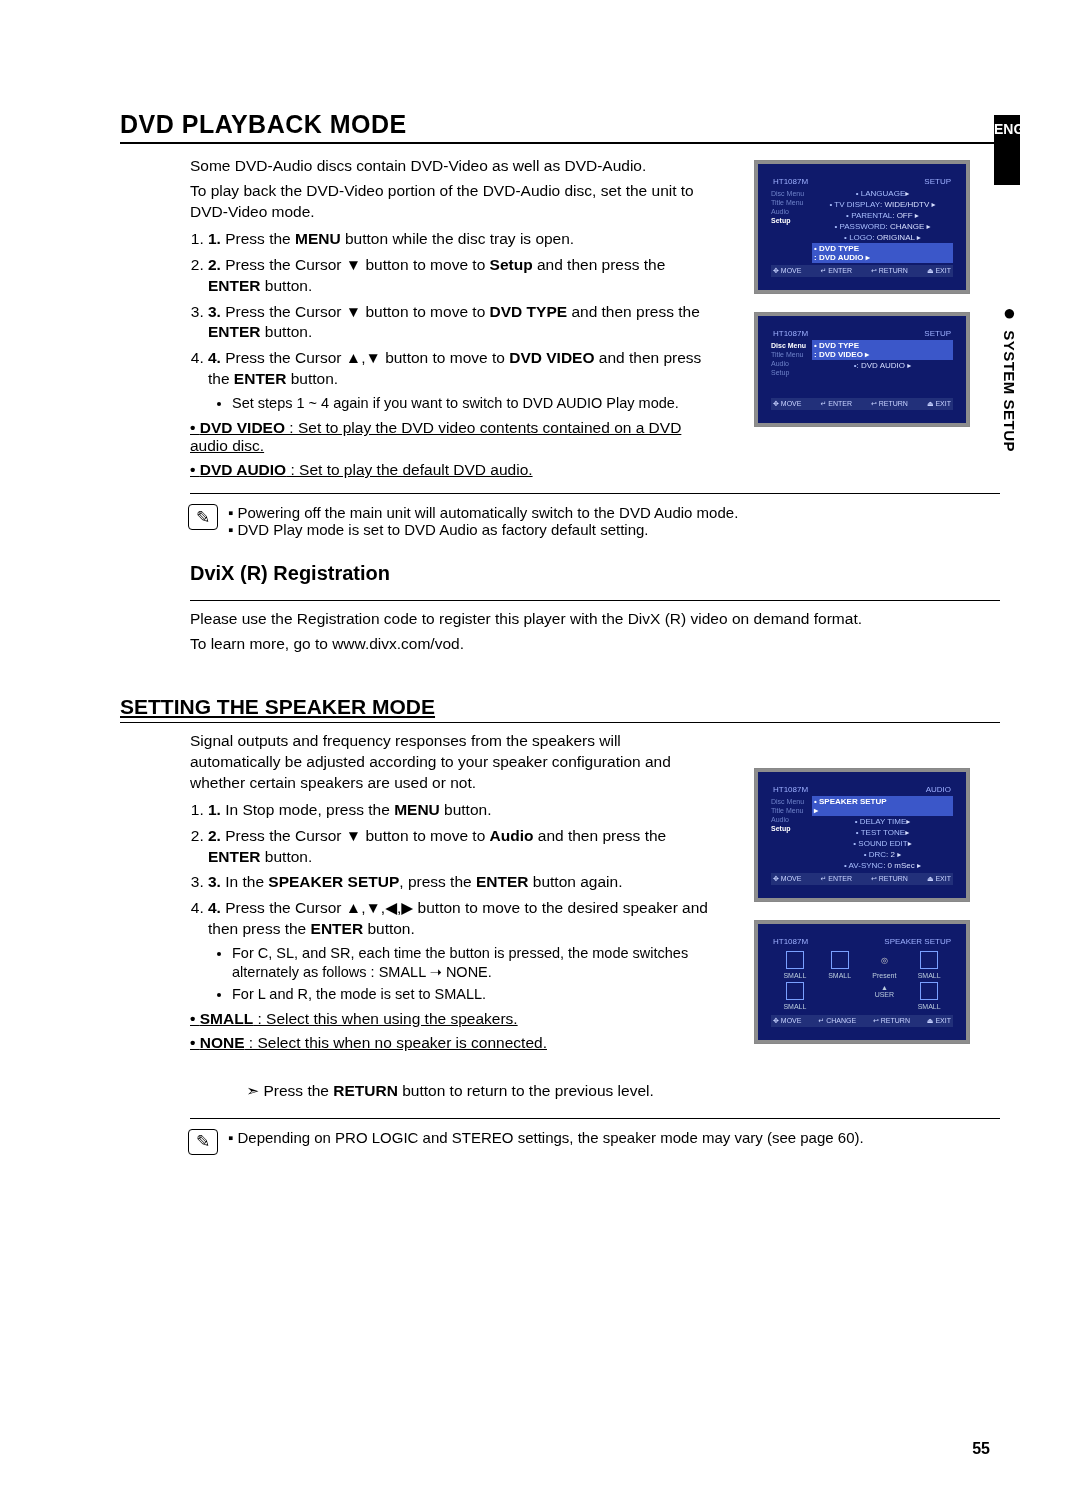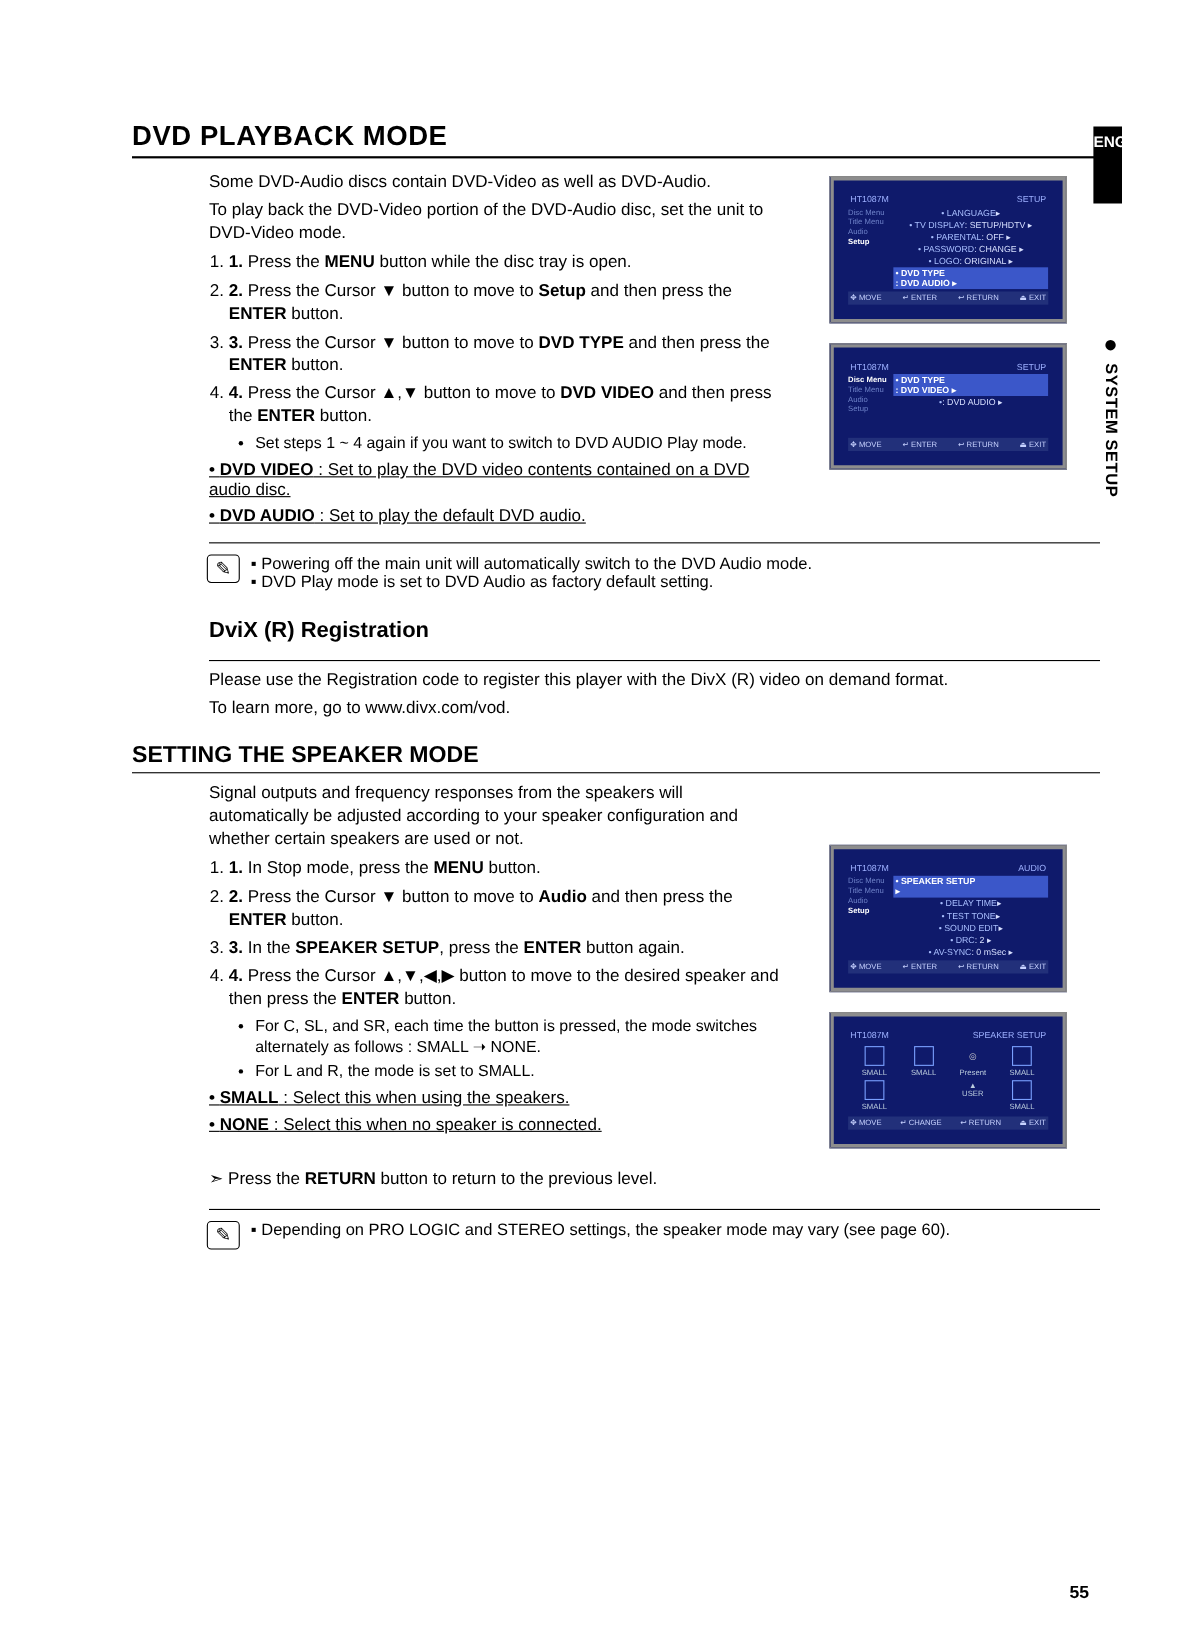--- a/index.html
+++ b/index.html
@@ -64,21 +64,21 @@
   }
   .indent { margin-left: 70px; }
   .indent2 { margin-left: 70px; max-width: 520px; }
   p { margin: 4px 0; line-height: 1.35; }
   ol { padding-left: 18px; margin: 6px 0; }
   ol li { margin: 5px 0; line-height: 1.35; }
   ul { padding-left: 24px; margin: 4px 0; list-style: disc; }
   ul li { margin: 3px 0; font-size: 14.5px; line-height: 1.3; }
   .bullet-item { margin: 6px 0 6px 0px; text-decoration: underline; }
   .bullet-item::before { content: "• "; font-weight: bold; }
-  .arrow-item { margin: 6px 0 6px 0px; }
+  .arrow-item { margin: 6px 0 6px 0px; text-align: center; }
   .arrow-item::before { content: "➣ "; }
   .hr { border-top: 1.5px solid #000; margin: 14px 0 10px 0; }
   .note-row { display: flex; align-items: flex-start; gap: 10px; margin: 8px 0 4px 68px; }
   .note-icon {
     width: 28px; height: 24px;
     border: 1.6px solid #000;
     border-radius: 4px;
     display: flex; align-items: center; justify-content: center;
     font-size: 17px;
     flex: 0 0 auto;
@@ -166,21 +166,21 @@
       <div>DVD Play mode is set to DVD Audio as factory default setting.</div>
     </div>
   </div>
 
   <div class="indent">
     <h3>DviX (R) Registration</h3>
     <p>Please use the Registration code to register this player with the DivX (R) video on demand format.</p>
     <p>To learn more, go to www.divx.com/vod.</p>
   </div>
 
-  <h2 style="margin-top:20px;">SETTING THE SPEAKER MODE</h2>
+  <h2 style="margin-top:40px;text-decoration:underline;">SETTING THE SPEAKER MODE</h2>
 
   <div class="indent2">
     <p style="max-width:740px;">Signal outputs and frequency responses from the speakers will automatically be adjusted according to your speaker configuration and whether certain speakers are used or not.</p>
 
     <ol>
       <li><b>1.</b> In Stop mode, press the <b>MENU</b> button.</li>
       <li><b>2.</b> Press the Cursor ▼ button to move to <b>Audio</b> and then press the <b>ENTER</b> button.</li>
       <li><b>3.</b> In the <b>SPEAKER SETUP</b>, press the <b>ENTER</b> button again.</li>
       <li><b>4.</b> Press the Cursor ▲,▼,◀,▶ button to move to the desired speaker and then press the <b>ENTER</b> button.
         <ul>
@@ -217,21 +217,21 @@
             <div>Audio</div>
             <div class="sel">Setup</div>
           </div>
         <div class="body" style="flex:1;" id="osd-rows-setup">
             <div class="row">
               <span class="lab">• LANGUAGE</span>
               <span class="val"> ▸</span>
             </div>
             <div class="row">
               <span class="lab">• TV DISPLAY</span>
-              <span class="val">: SETUP/HDTV ▸</span>
+              <span class="val">: WIDE/HDTV ▸</span>
             </div>
             <div class="row">
               <span class="lab">• PARENTAL</span>
               <span class="val">: OFF ▸</span>
             </div>
             <div class="row">
               <span class="lab">• PASSWORD</span>
               <span class="val">: CHANGE ▸</span>
             </div>
             <div class="row">

